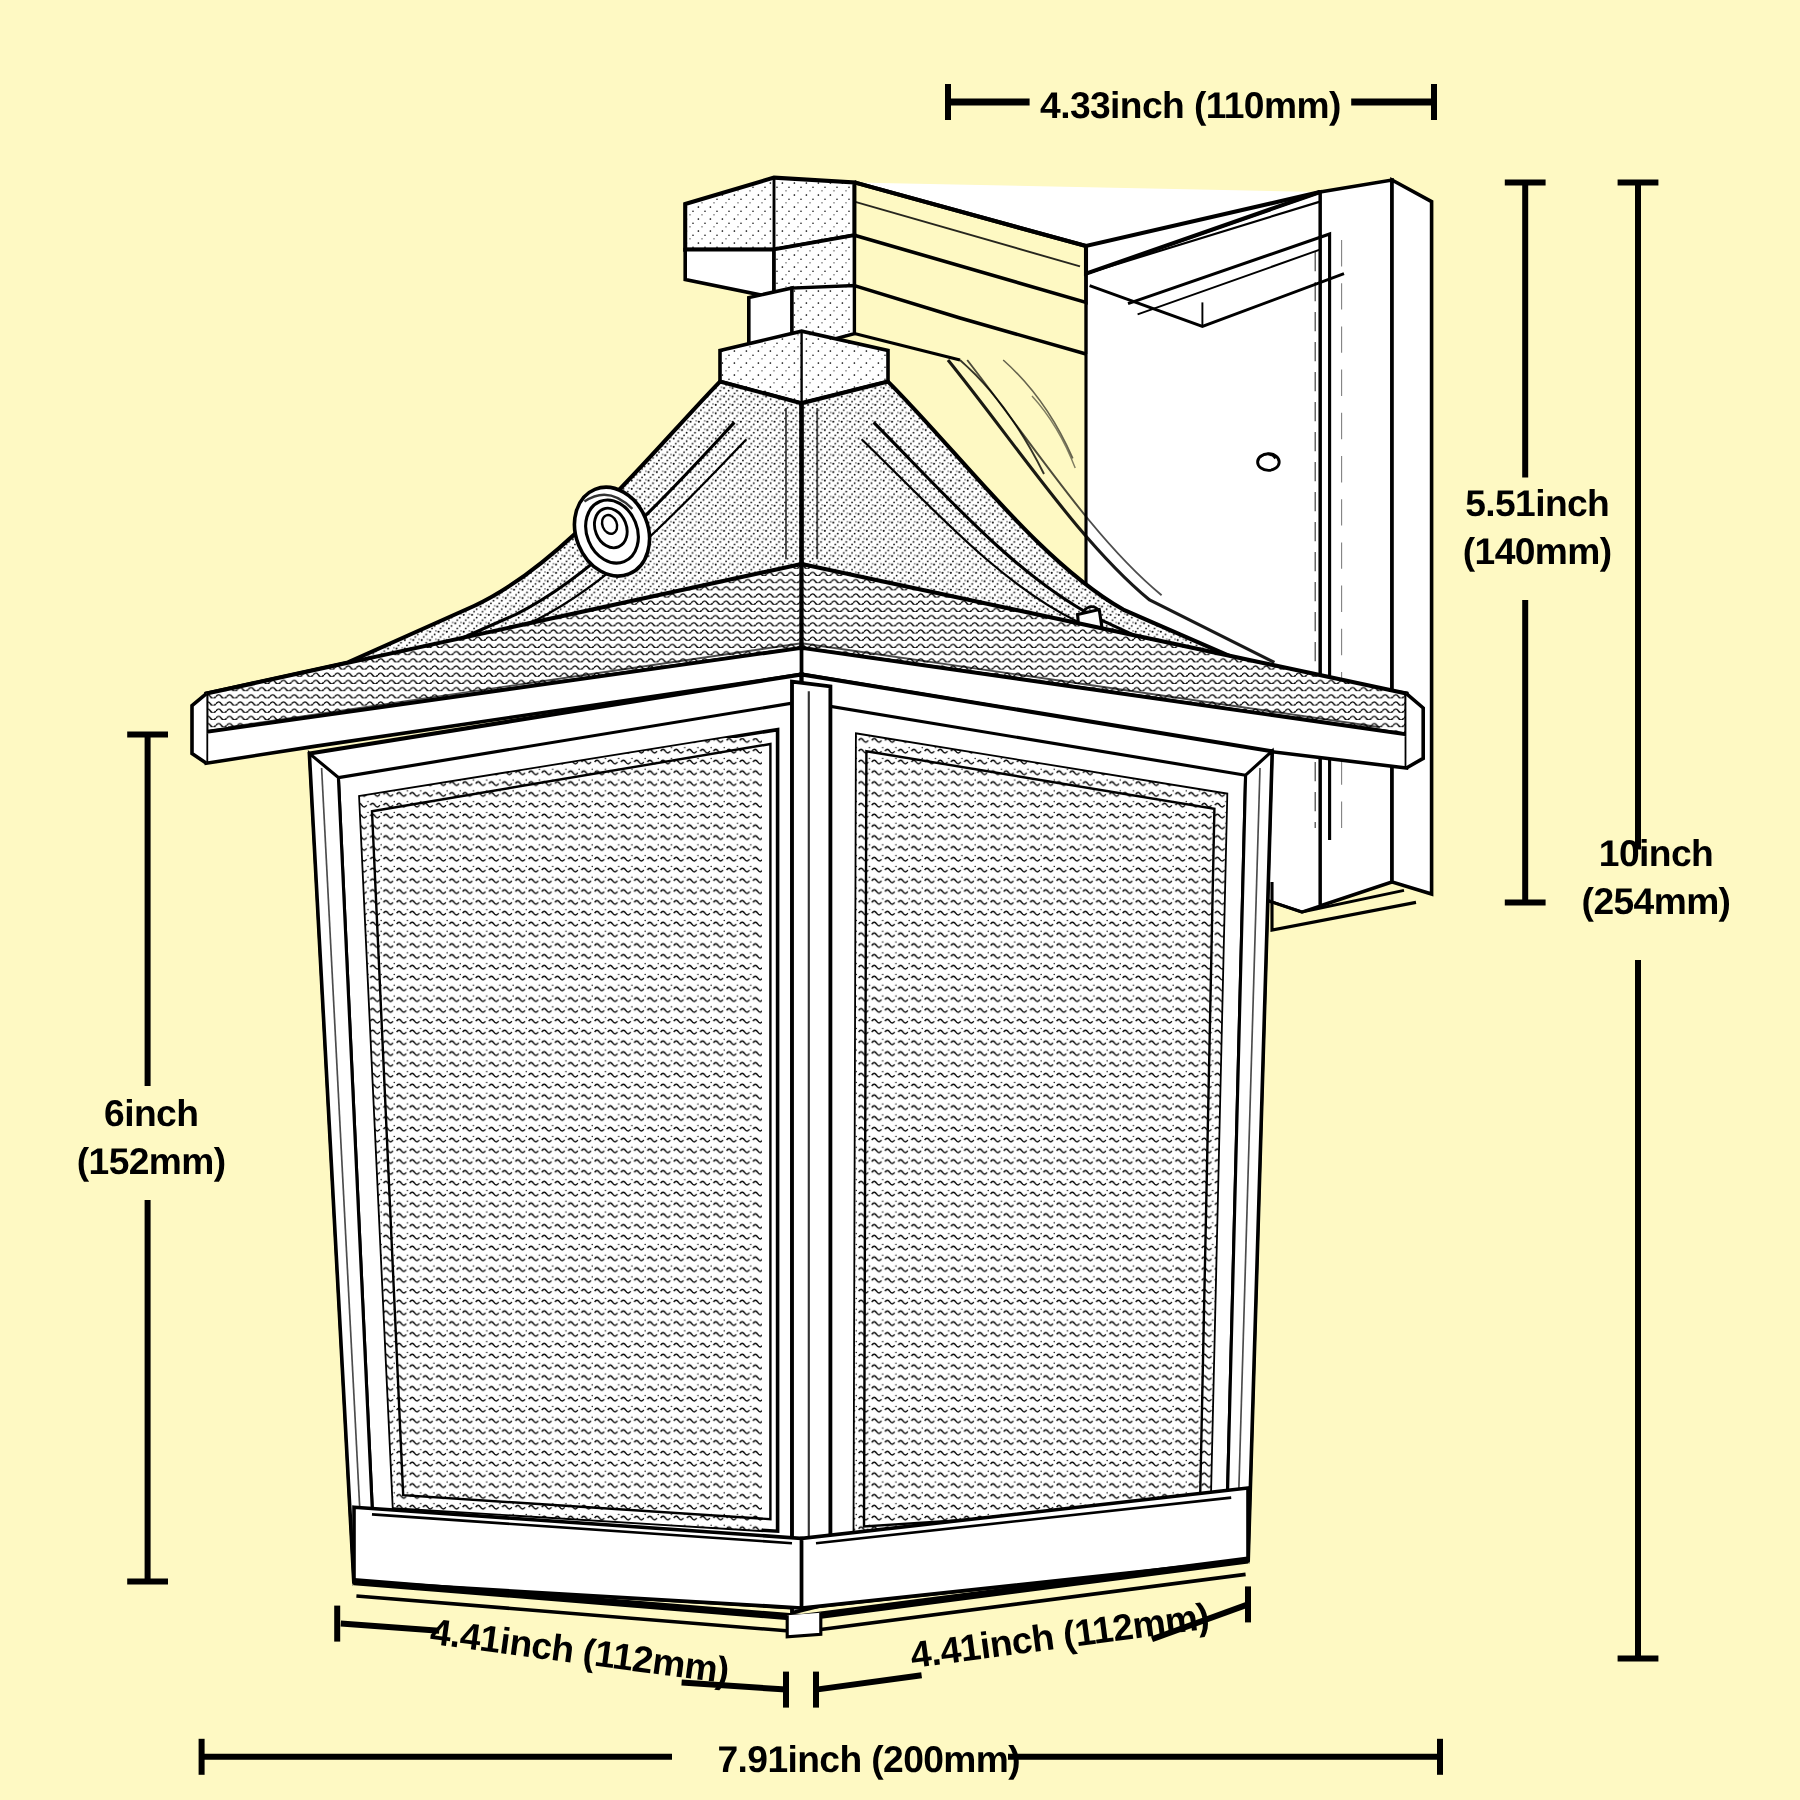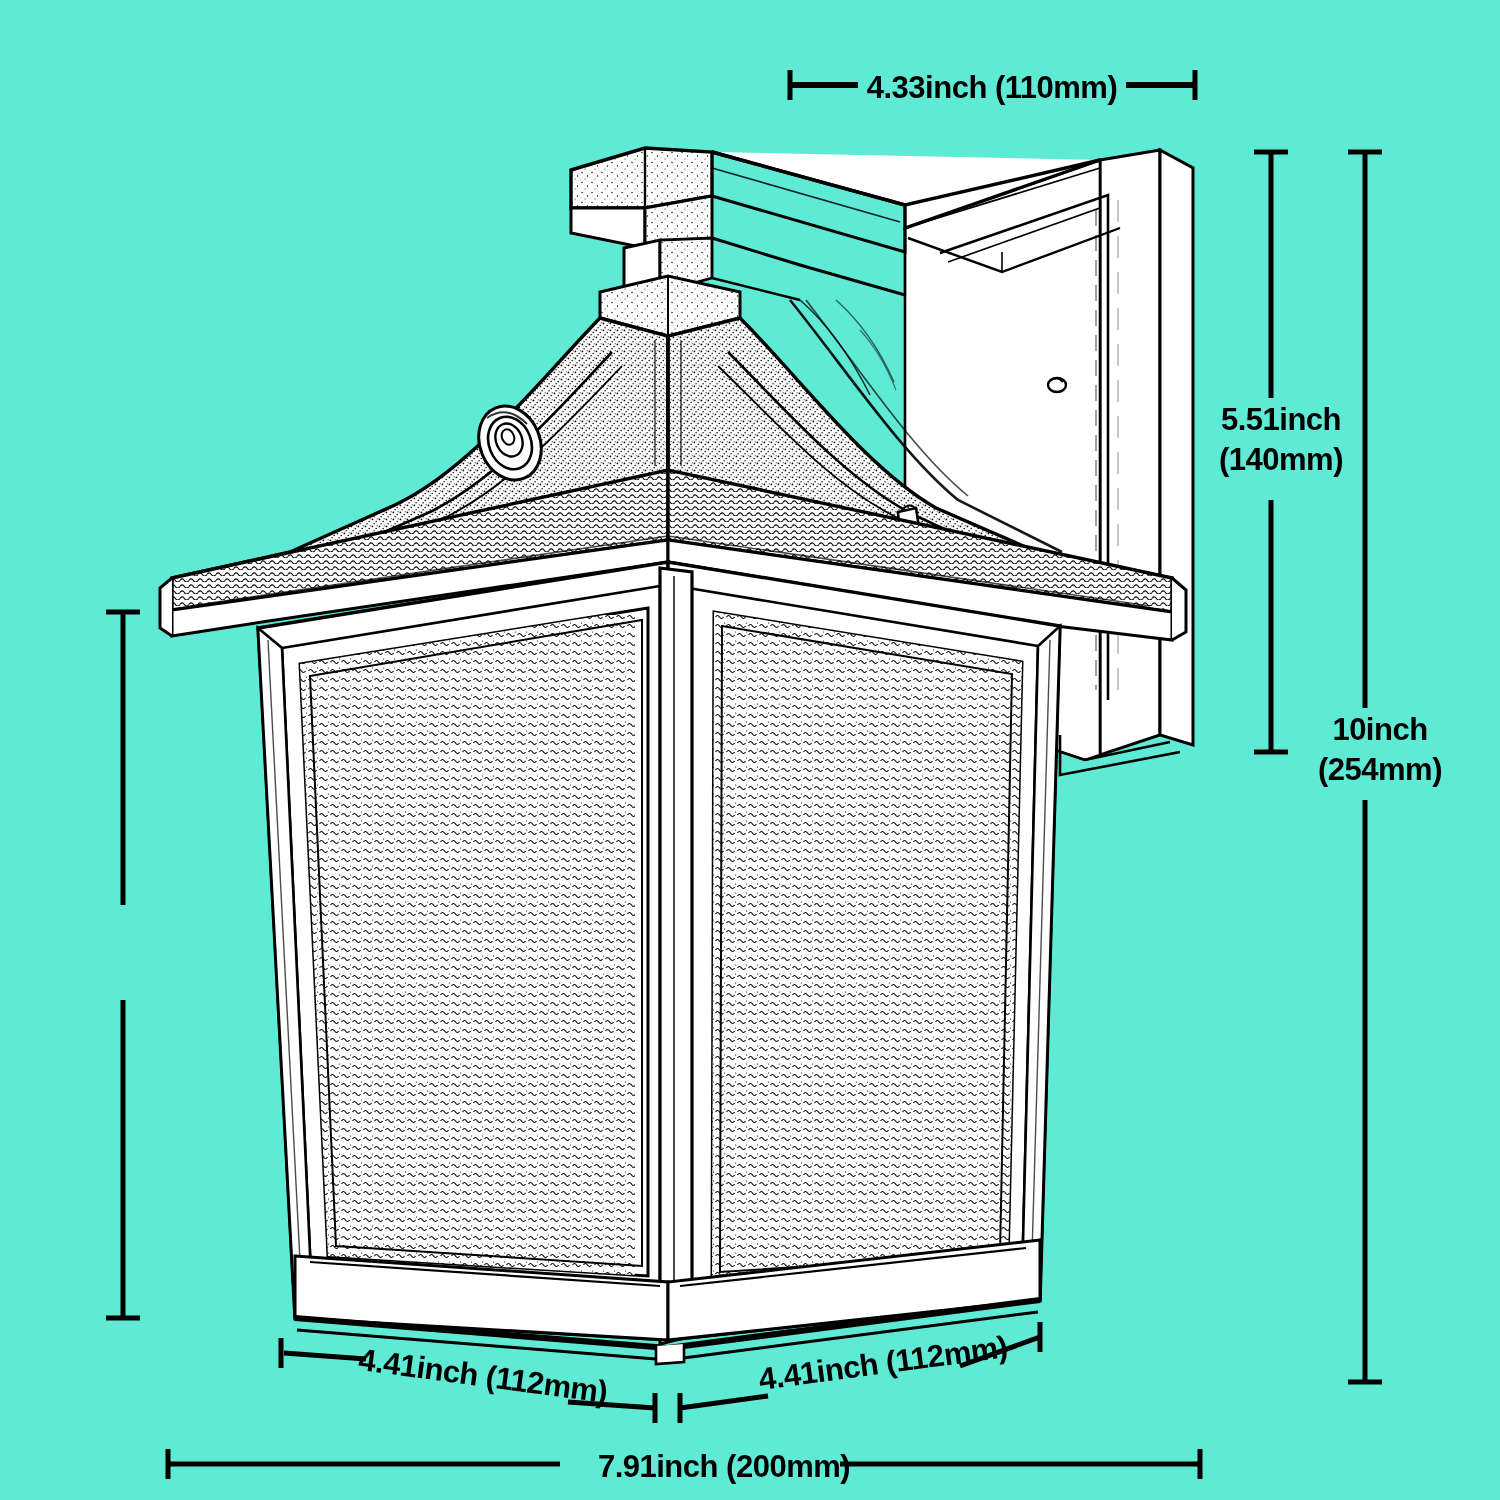--- a/index.html
+++ b/index.html
@@ -10,21 +10,21 @@
   body {
     width: 1500px;
     height: 1500px;
     font-family: "Liberation Sans", sans-serif;
     overflow: hidden;
   }
   #sheet {
     position: relative;
     width: 1500px;
     height: 1500px;
-    background: #5eead4;
+    background: #fef9c3;
   }
   #sheet svg.layer {
     position: absolute;
     top: 0;
     left: 0;
     width: 1500px;
     height: 1500px;
   }
   .dim-text {
     position: absolute;
@@ -324,25 +324,29 @@
     </g>
   </svg>
 
   <div class="dim-text" style="left:858px; top:68px; width:268px;">4.33inch (110mm)</div>
 
   <div class="dim-text two-line" style="left:1206px; top:400px; width:150px;">
     <div>5.51inch</div>
     <div>(140mm)</div>
   </div>
 
-  <div class="dim-text two-line" style="left:1300px; top:710px; width:160px;text-align:center;">
+  <div class="dim-text two-line" style="left:1300px; top:692px; width:160px;text-align:center;">
     <div>10inch</div>
     <div>(254mm)</div>
   </div>
 
+  <div class="dim-text two-line" style="left:46px; top:908px; width:160px;">
+    <div>6inch</div>
+    <div>(152mm)</div>
+  </div>
 
   <div class="dim-text rot-down" style="left:358px; top:1354px; width:214px; transform:rotate(7.6deg);">4.41inch (112mm)</div>
 
   <div class="dim-text rot-down" style="left:758px; top:1346px; width:214px; transform:rotate(-7.6deg);">4.41inch (112mm)</div>
 
   <div class="dim-text" style="left:584px; top:1447px; width:280px;">7.91inch (200mm)</div>
 
 </div>
 
 </body></html>

